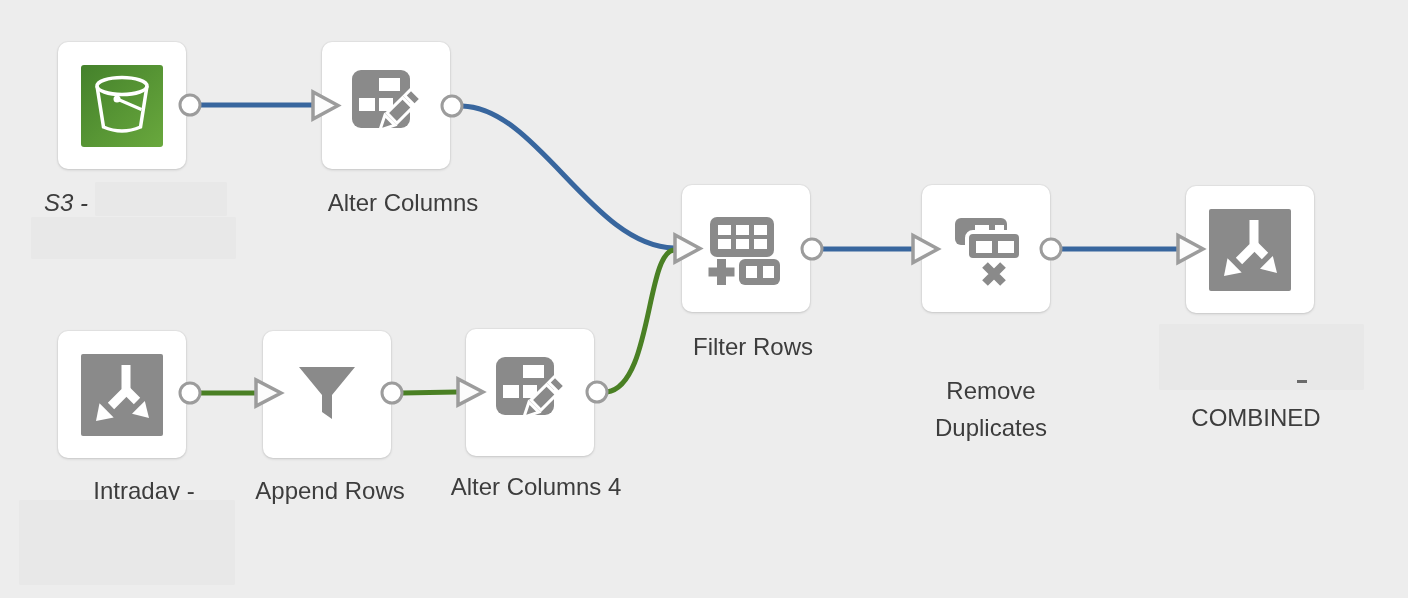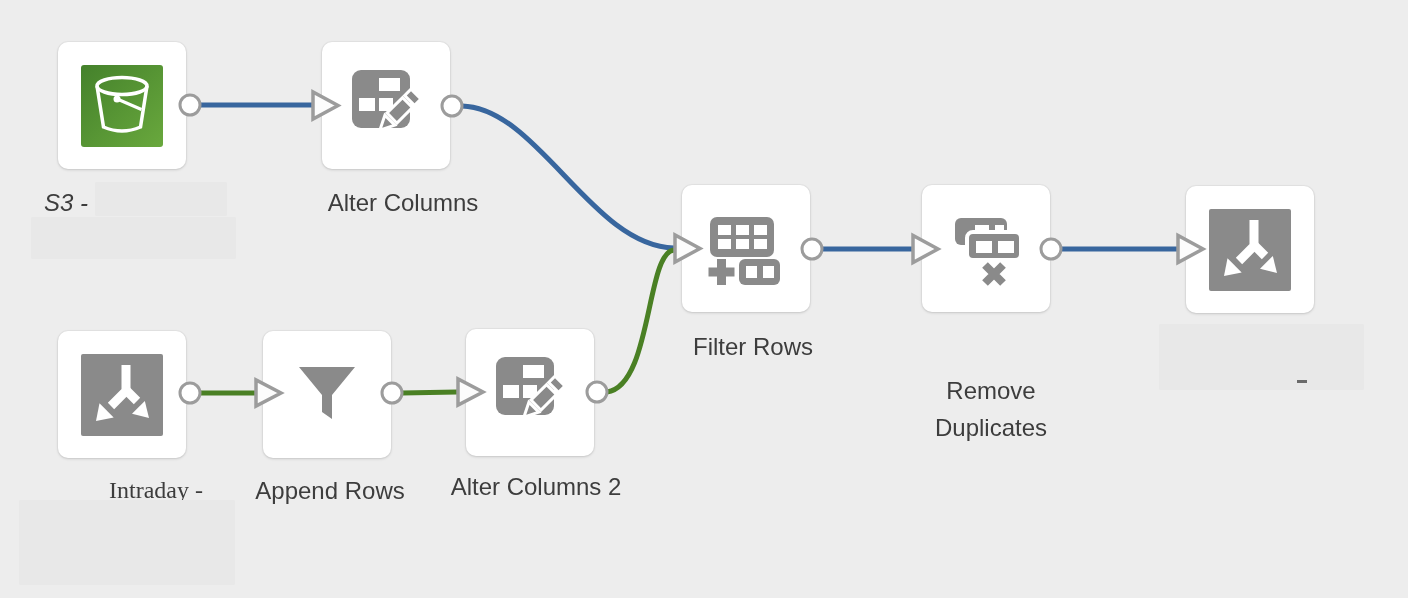--- a/index.html
+++ b/index.html
@@ -166,27 +166,28 @@
     <circle class="port" cx="392" cy="393" r="10"></circle>
     <circle class="port" cx="597" cy="392" r="10"></circle>
   </svg>
 
   <div class="node-label left" style="left:44px;top:184px;font-style:italic;">S3 -</div>
   <div class="redaction" style="left:95px;top:182px;width:132px;height:34px;"></div>
   <div class="redaction" style="left:31px;top:217px;width:205px;height:42px;"></div>
 
   <div class="node-label" style="left:303px;top:184px;width:200px;">Alter Columns</div>
 
-  <div class="node-label" style="left:56px;top:472px;width:200px;font-family:Liberation Serif, serif;">Intraday -</div>
+  <div class="node-label" style="left:44px;top:472px;width:200px;">Intraday -</div>
   <div class="redaction" style="left:19px;top:500px;width:216px;height:85px;"></div>
 
   <div class="node-label" style="left:230px;top:472px;width:200px;">Append Rows</div>
 
-  <div class="node-label" style="left:436px;top:468px;width:200px;">Alter Columns 2</div>
+  <div class="node-label" style="left:436px;top:468px;width:200px;">Alter Columns 4</div>
 
   <div class="node-label" style="left:653px;top:328px;width:200px;">Filter Rows</div>
 
   <div class="node-label" style="left:926px;top:328px;width:130px;margin-top:44px;">Remove Duplicates</div>
 
   <div class="redaction" style="left:1159px;top:324px;width:205px;height:66px;"></div>
   <div class="dash" style="left:1297px;top:380px;width:10px;height:2.5px;"></div>
+  <div class="node-label" style="left:1156px;top:399px;width:200px;">COMBINED</div>
 
 </div>
 
 </body></html>

